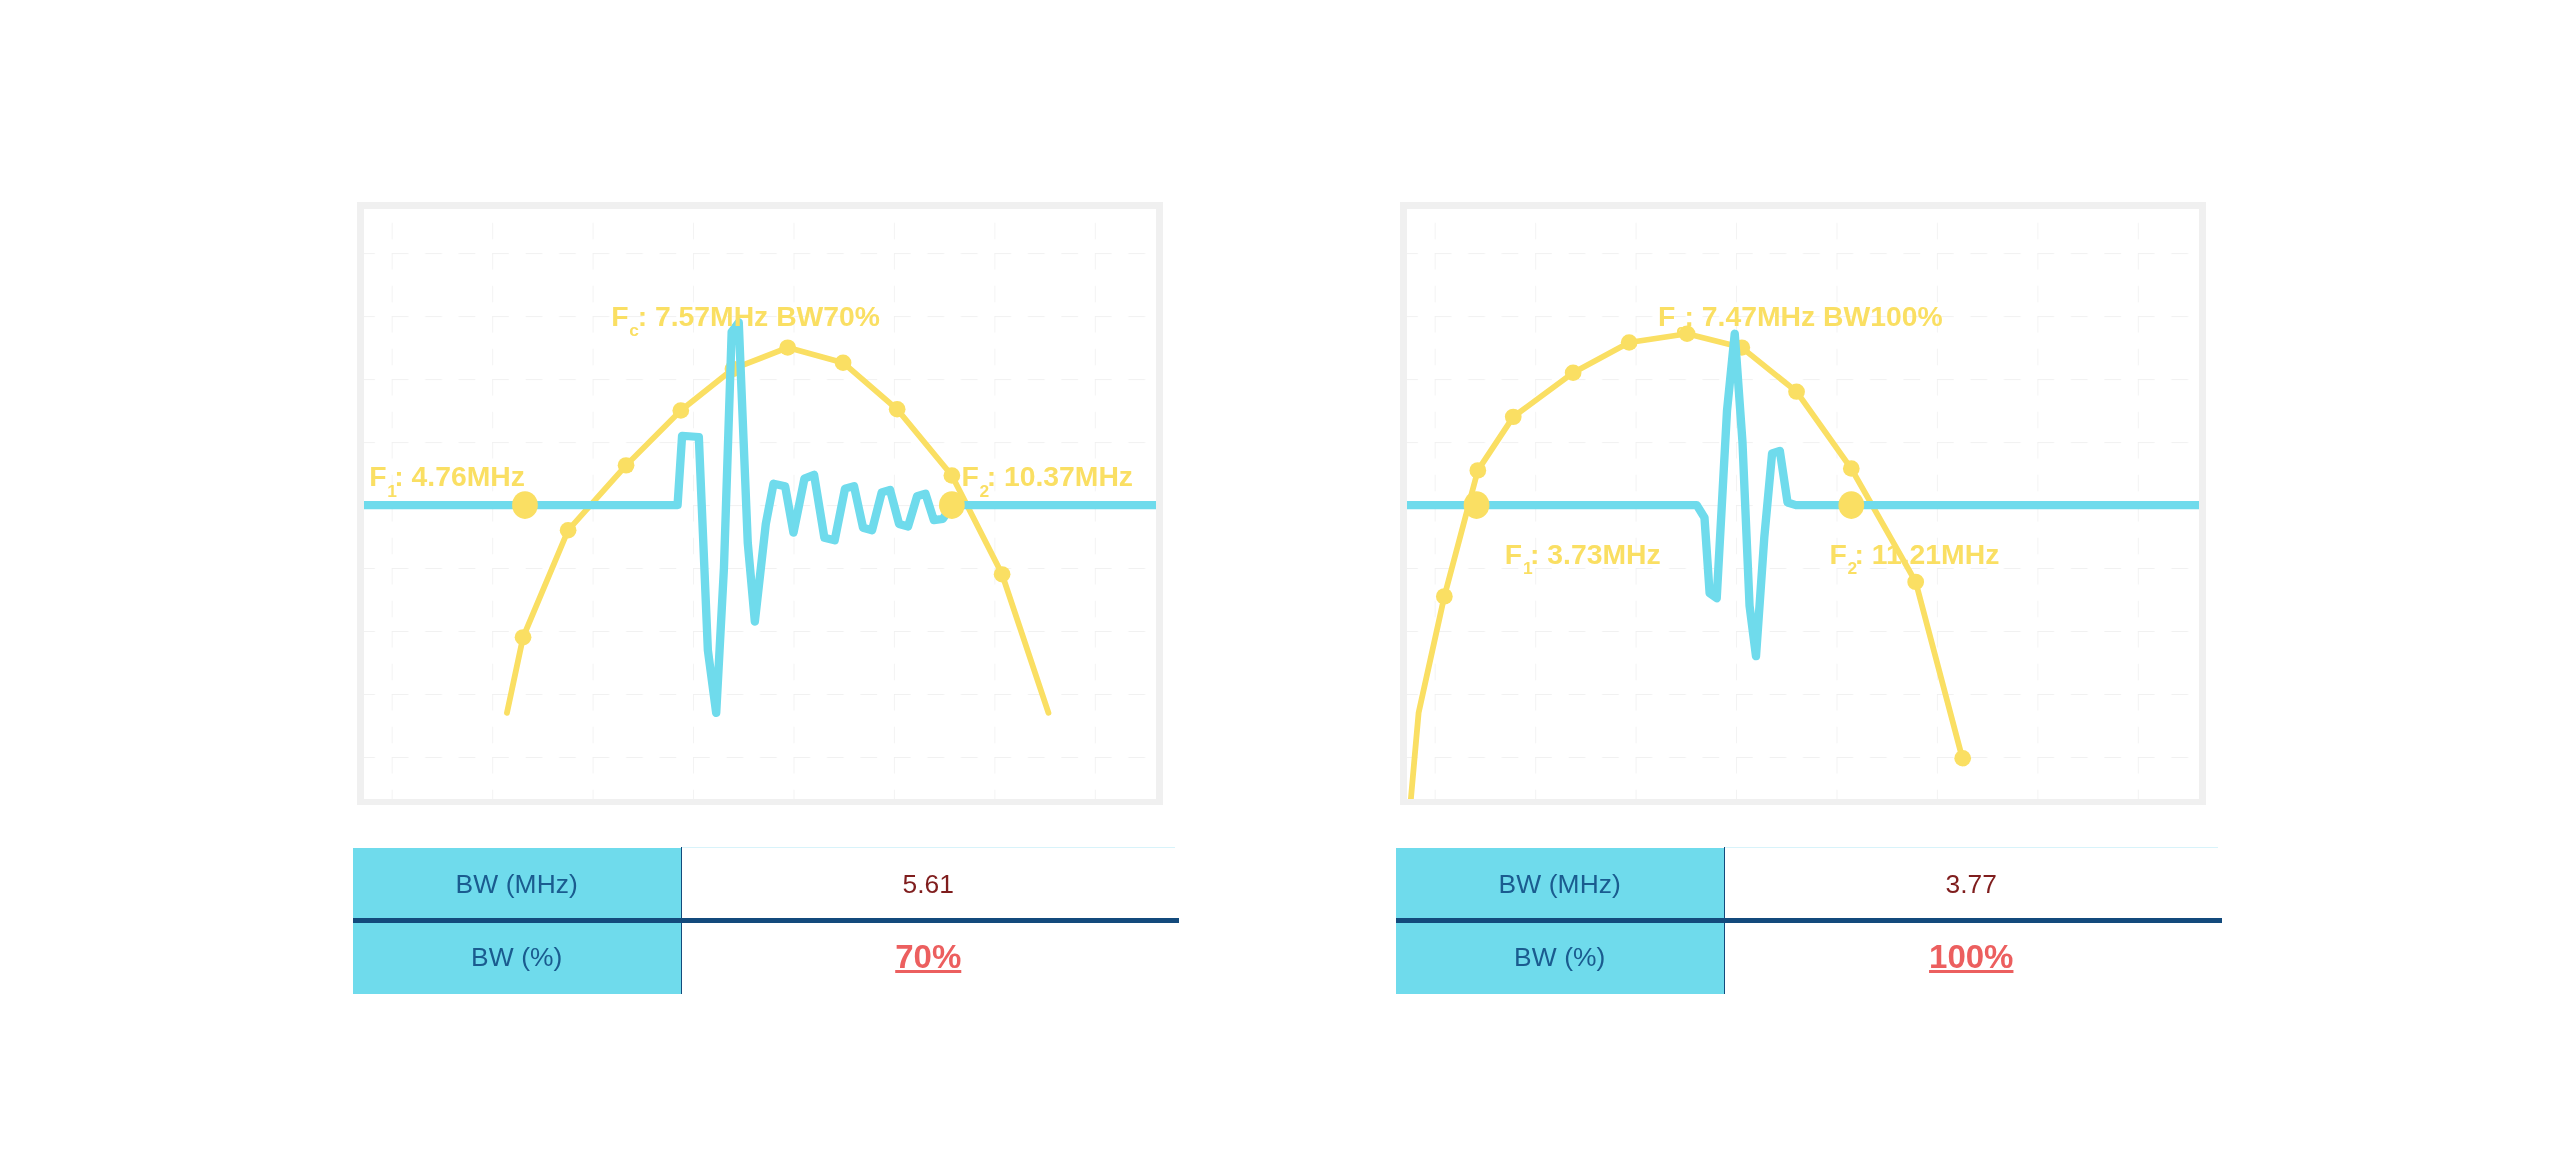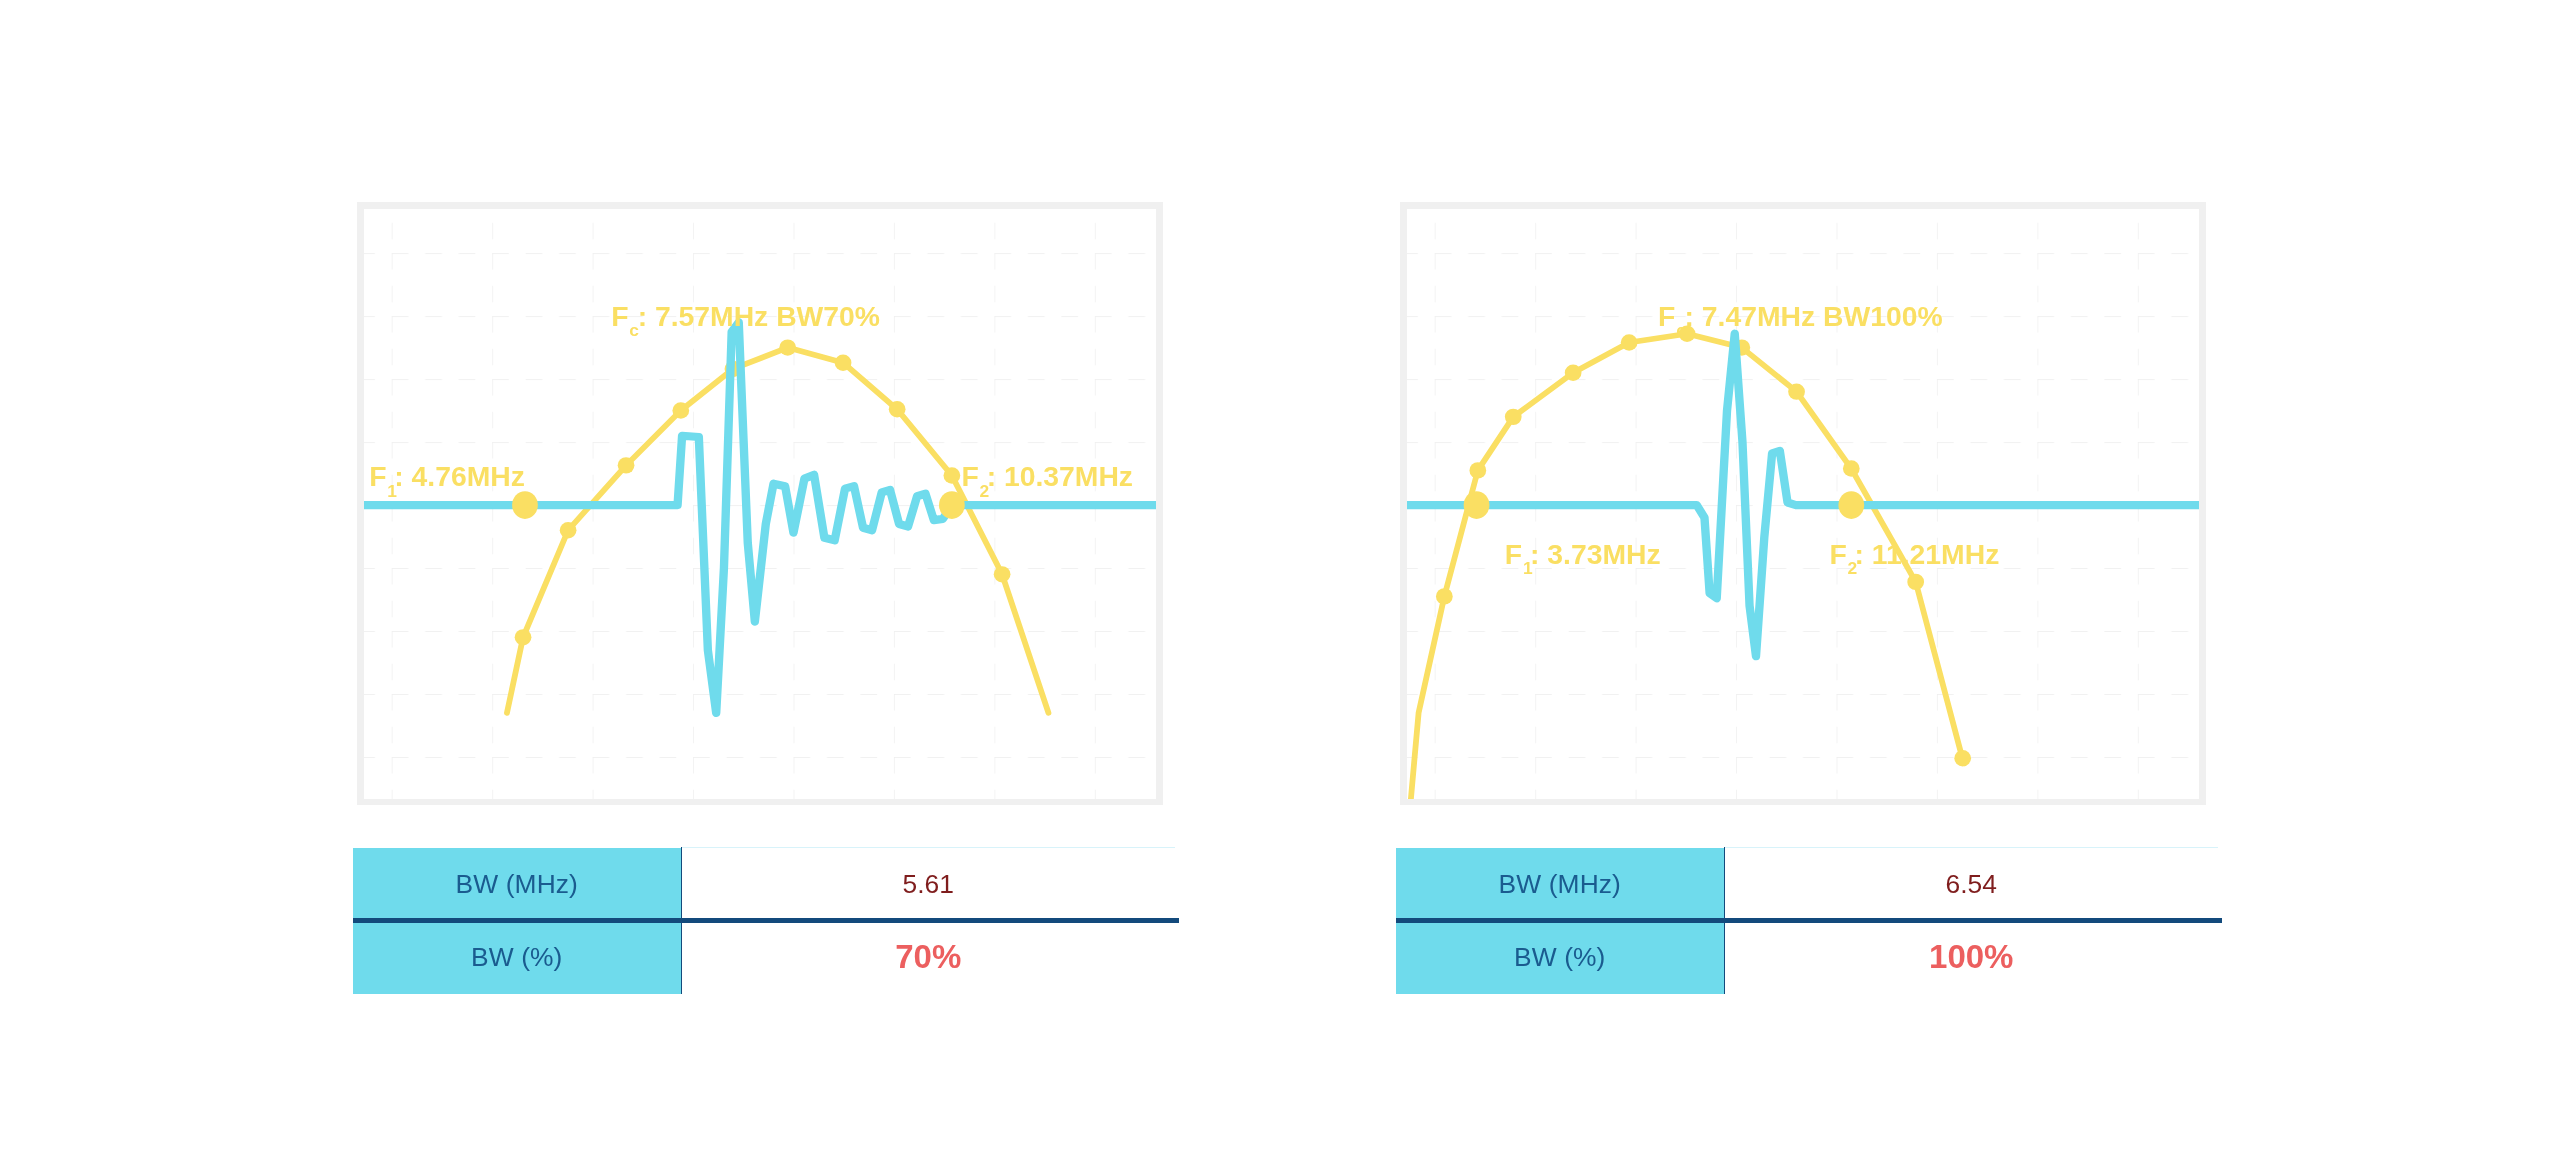--- a/index.html
+++ b/index.html
@@ -67,20 +67,21 @@
     background: #ffffff;
   }
   .val-mhz {
     color: #7f1d1d;
     font-size: 26.4px;
   }
   .val-pct {
     color: #ec5f5f;
     font-size: 33px;
     font-weight: bold;
+    text-decoration: underline;
   }
   .row-top td { border-top: 1.3px solid #d8f3fa; }
   .row-top td.cell-label { border-top: none; }
   .row-divider {
     position: absolute;
     height: 4.5px;
     background: #134a7c;
   }
   .row-divider.left  { left: 353px;  top: 918px; width: 826px; }
   .row-divider.right { left: 1396px; top: 918px; width: 826px; }
@@ -218,21 +219,21 @@
         <td class="cell-value val-pct">70%</td>
       </tr>
     </tbody>
   </table>
   <div class="row-divider left"></div>
 
   <table class="bw-table right">
     <tbody>
       <tr class="row-top">
         <td class="cell-label">BW (MHz)</td>
-        <td class="cell-value val-mhz">6.54</td>
+        <td class="cell-value val-mhz">3.77</td>
       </tr>
       <tr>
         <td class="cell-label">BW (%)</td>
         <td class="cell-value val-pct">100%</td>
       </tr>
     </tbody>
   </table>
   <div class="row-divider right"></div>
 
 </div>

